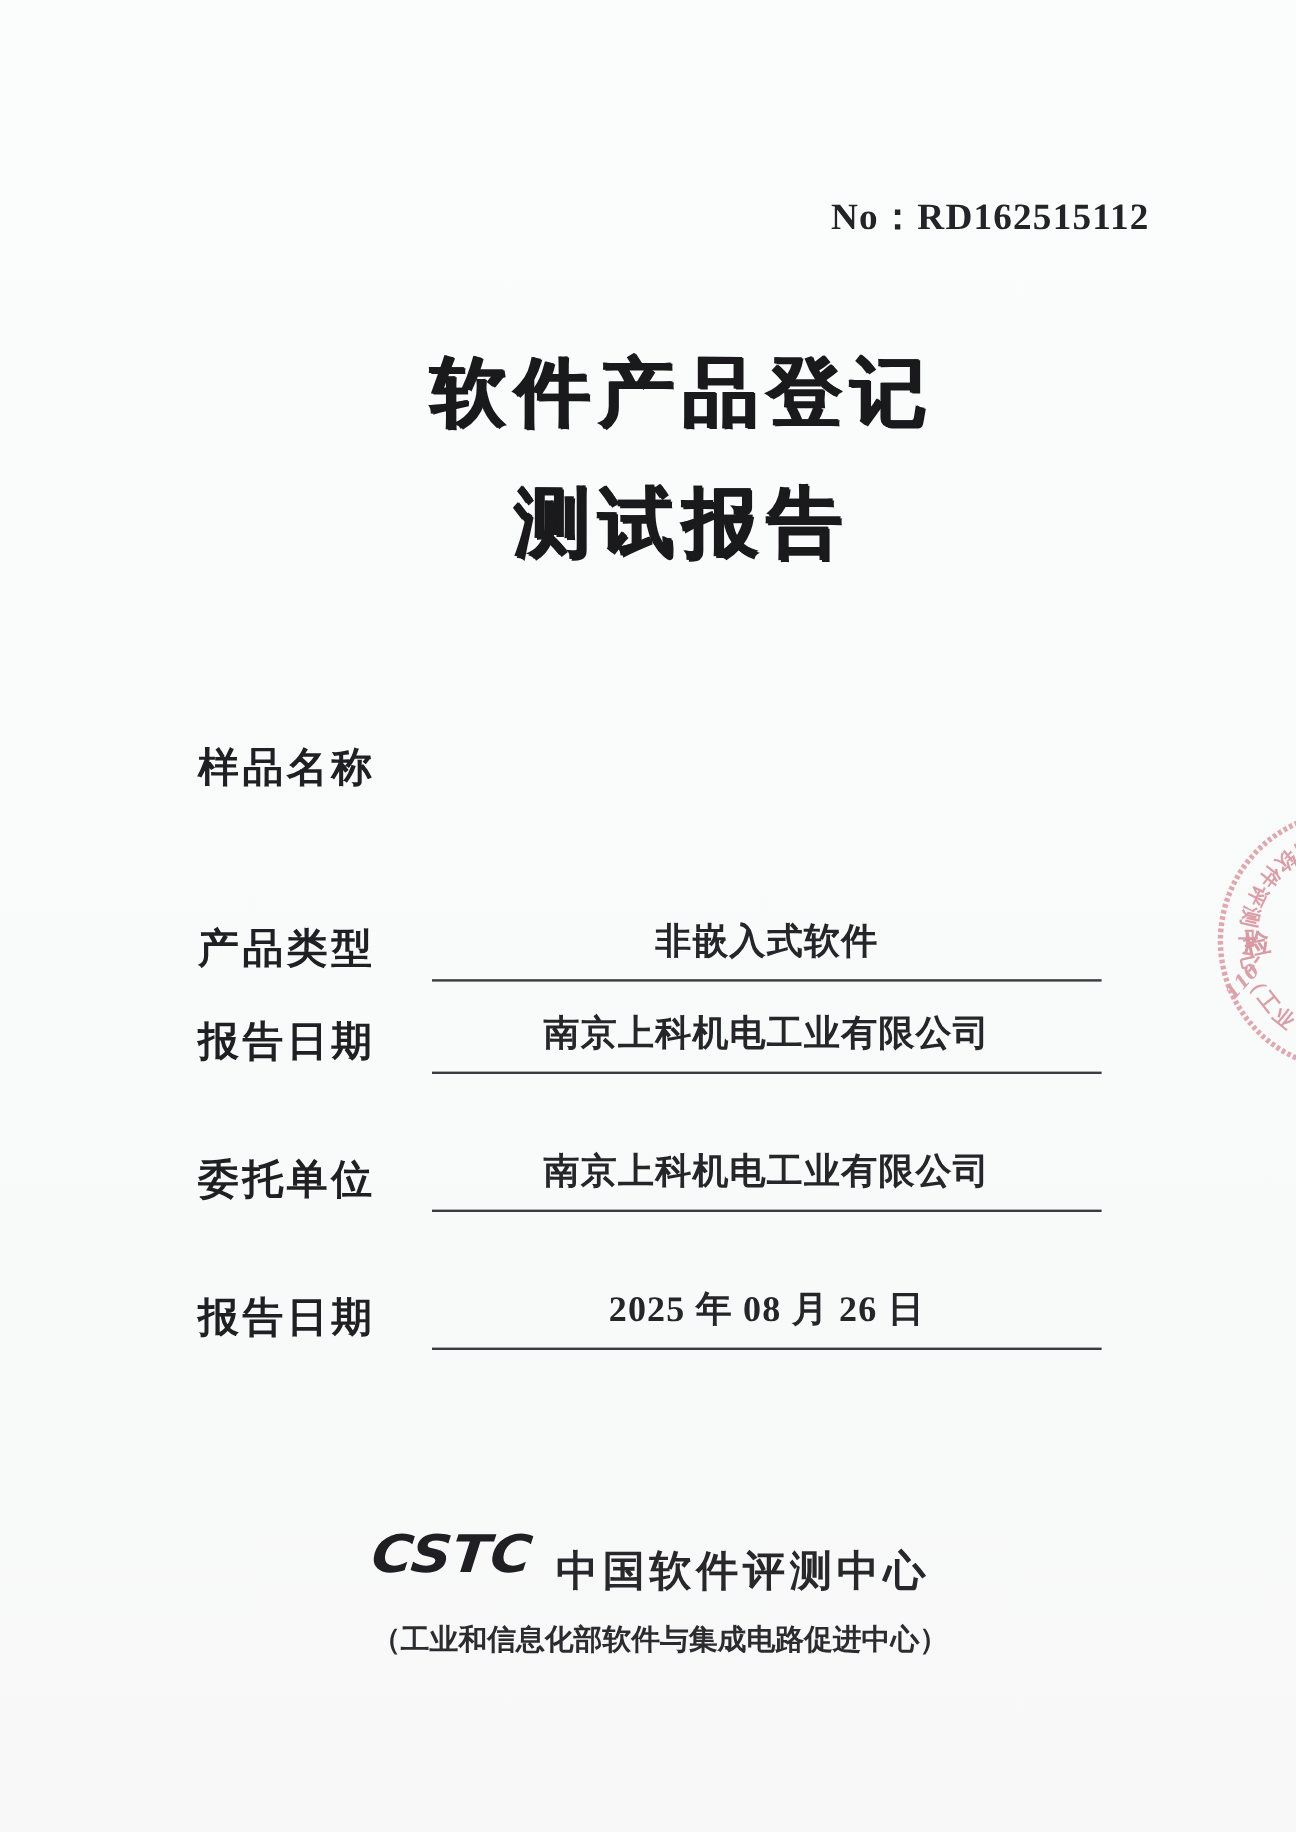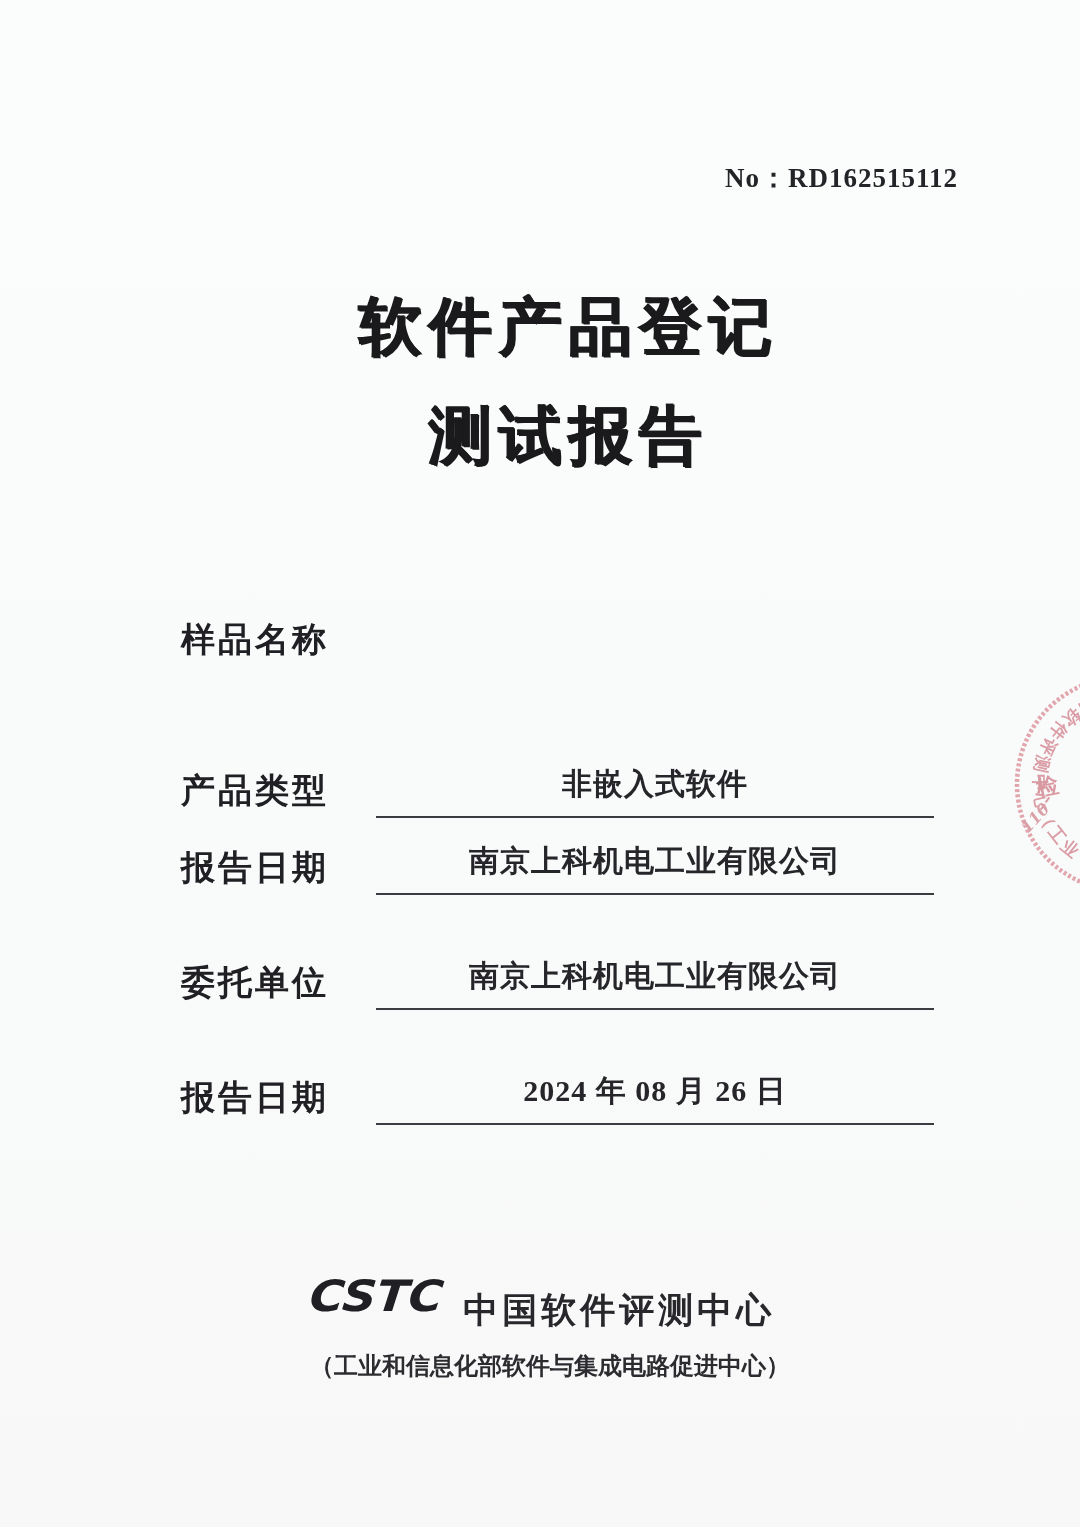--- a/index.html
+++ b/index.html
@@ -12,21 +12,21 @@
     overflow: hidden;
     font-family: "Liberation Serif", serif;
     color: #1d1d20;
   }
 
   
   .doc-no {
     position: absolute;
     top: 160px;
     right: 122px;
-    font-size: 27px;
+    font-size: 31px;
     font-weight: bold;
     letter-spacing: 1px;
     color: #242428;
   }
 
   
   .title-block {
     position: absolute;
     top: 295px;
     left: 0;
@@ -41,21 +41,21 @@
     letter-spacing: 7px;
     color: #1a1a1c;
     line-height: 1;
     text-shadow: 1px 1px 0 #1a1a1c, -1px 0 0 #1a1a1c;
   }
   .title-line + .title-line { margin-top: 46px; }
 
   
   .field-row {
     position: absolute;
-    left: 16px;
+    left: 0;
     width: 1020px;
     height: 58px;
   }
   .field-label {
     position: absolute;
     left: 165px;
     top: 4px;
     font-family: "DejaVu Sans", sans-serif;
     font-size: 34px;
     font-weight: bold;
@@ -151,21 +151,21 @@
     <span class="field-value">南京上科机电工业有限公司</span>
   </div>
 
   <div class="field-row" style="top:956px;">
     <span class="field-label">委托单位</span>
     <span class="field-value">南京上科机电工业有限公司</span>
   </div>
 
   <div class="field-row" style="top:1071px;">
     <span class="field-label">报告日期</span>
-    <span class="field-value">2024 年 08 月 26 日</span>
+    <span class="field-value">2025 年 08 月 26 日</span>
   </div>
 
   <svg class="seal-svg" viewBox="0 0 128 312" aria-hidden="true">
     <g opacity="0.62">
       <circle cx="172" cy="156" r="107" fill="none" stroke="#d4737f" stroke-width="4.5" stroke-dasharray="3 2.2"></circle>
       <defs>
         <path id="sealArc" d="M 172,66 A 90,90 0 0 0 82,156 A 90,90 0 0 0 172,246" fill="none"></path>
       </defs>
       <text font-size="17" font-weight="bold" fill="#c86573" letter-spacing="3" font-family="DejaVu Sans, sans-serif">
         <textPath href="#sealArc" startOffset="4%">中国软件评测中心（工业</textPath>

